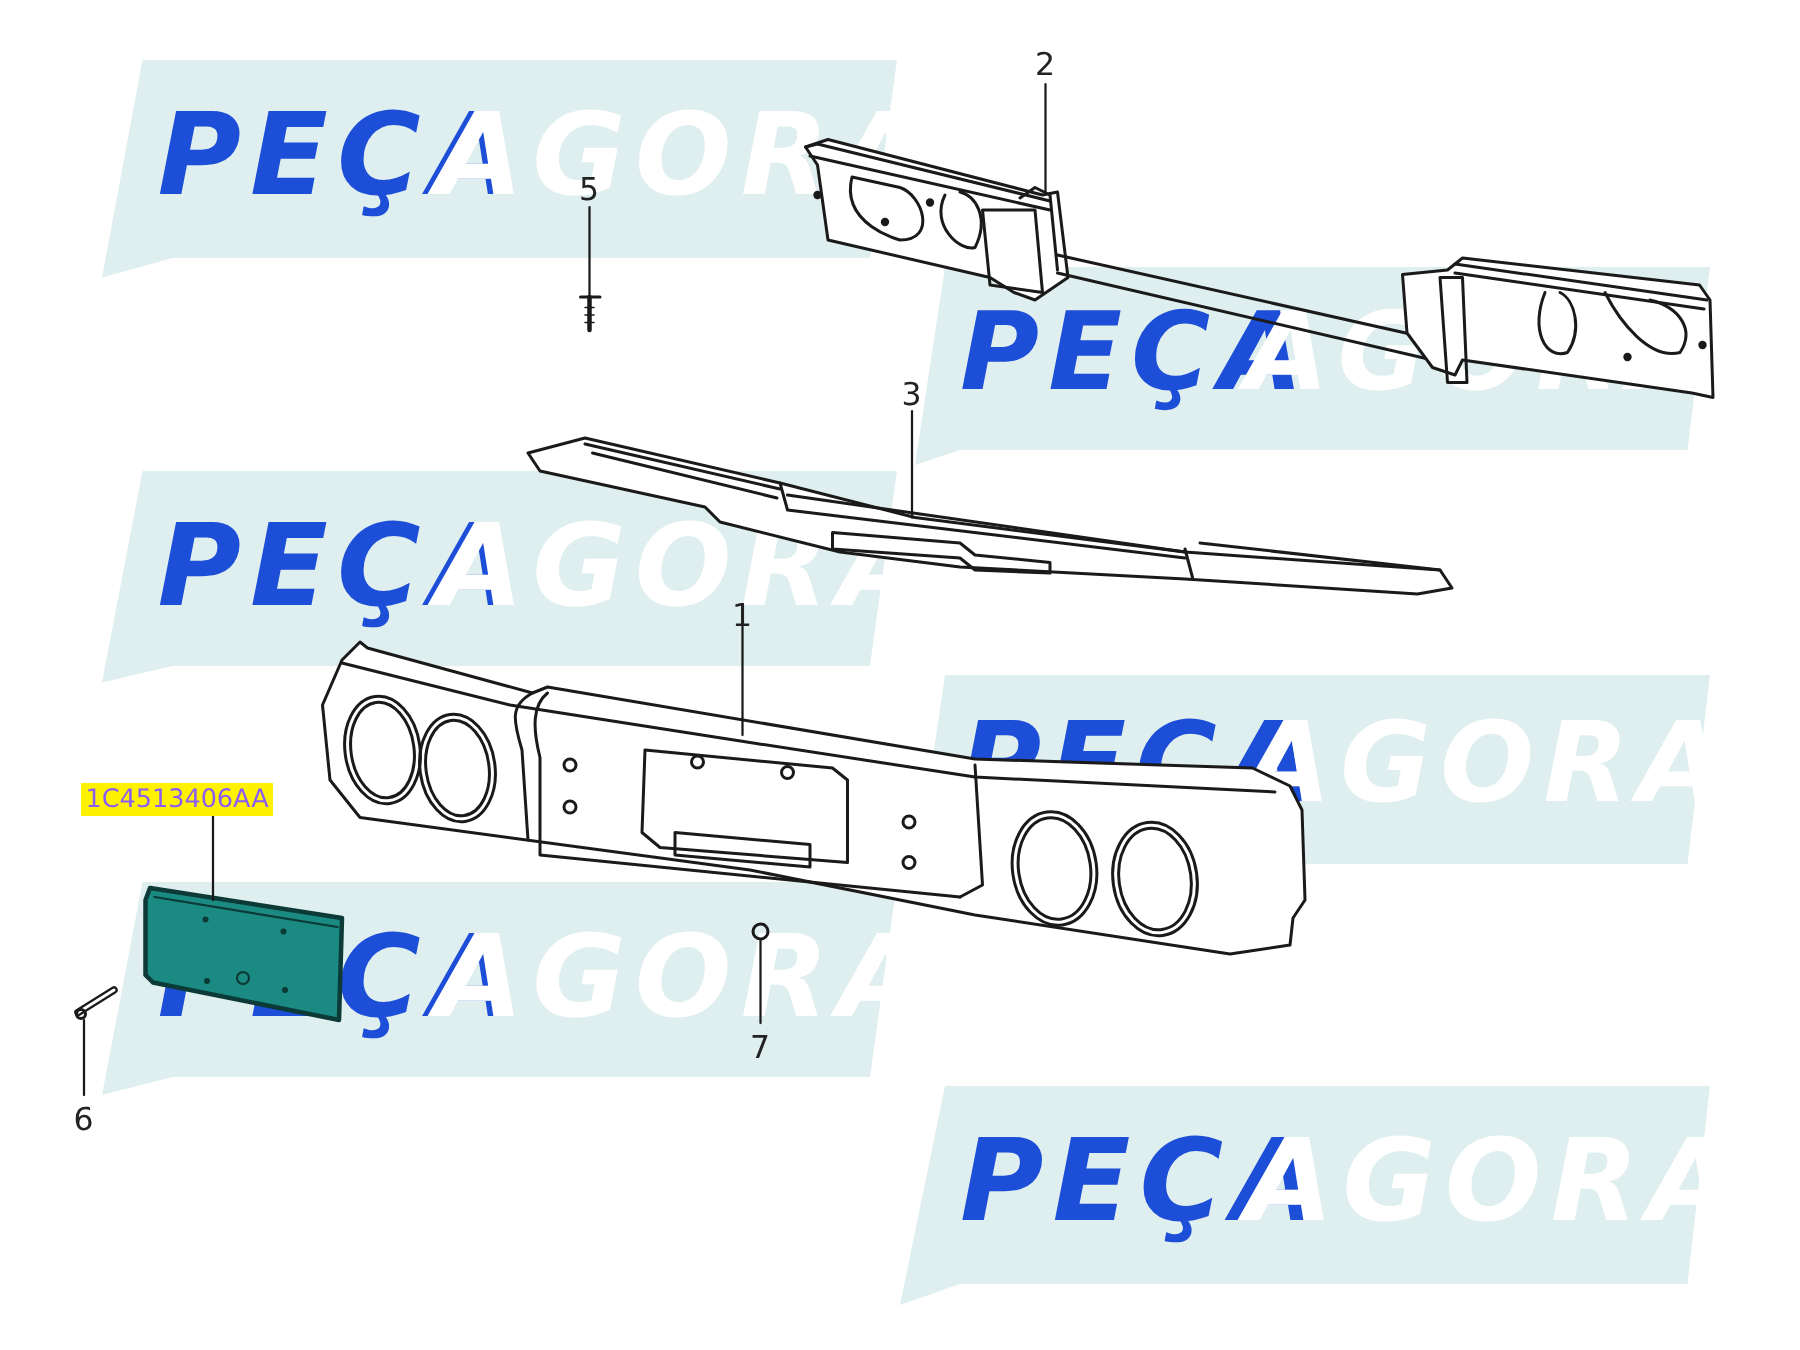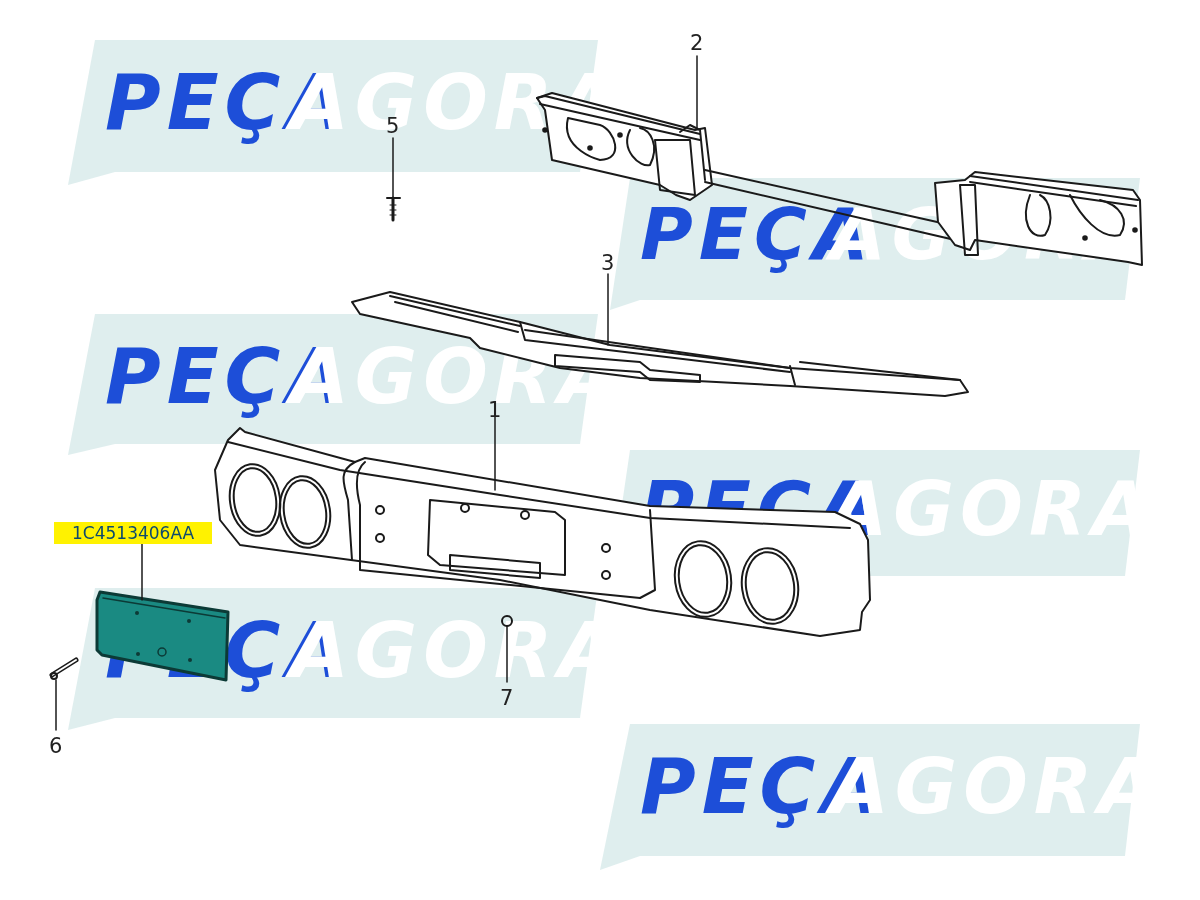--- a/index.html
+++ b/index.html
@@ -2,21 +2,21 @@
 <html><head>
 <meta charset="utf-8">
 <style>
   html,body{margin:0;padding:0;background:#ffffff;}
   body{width:1200px;height:900px;position:relative;overflow:hidden;font-family:"DejaVu Sans","Liberation Sans",sans-serif;}
   .wm-text{position:absolute;font-family:"DejaVu Sans","Liberation Sans",sans-serif;font-weight:bold;font-style:italic;letter-spacing:6px;white-space:nowrap;}
   .wm-a{color:#1d4ed8;}
   .wm-b{color:#ffffff;}
   #diagram{position:absolute;left:0;top:0;}
   .callout{position:absolute;font-family:"DejaVu Sans","Liberation Sans",sans-serif;font-size:21px;color:#222;line-height:1;}
-  .highlight-label{position:absolute;left:54px;top:522px;background:#fff200;color:#0c4a6e;font-family:"DejaVu Sans","Liberation Sans",sans-serif;font-size:17px;padding:2px 18px;line-height:18px;}
+  .highlight-label{position:absolute;left:54px;top:522px;background:#fff200;color:#8b5cf6;font-family:"DejaVu Sans","Liberation Sans",sans-serif;font-size:17px;padding:2px 3px;line-height:18px;}
 </style>
 </head>
 <body>
 
 <svg id="watermarks" width="1200" height="900" style="position:absolute;left:0;top:0;">
   <g>
     <polygon points="95,40 598,40 580,172 115,172 68,185" fill="#dcecec" opacity="0.9"></polygon>
   </g>
   <g>
     <polygon points="630,178 1140,178 1125,300 640,300 610,310" fill="#dcecec" opacity="0.9"></polygon>

